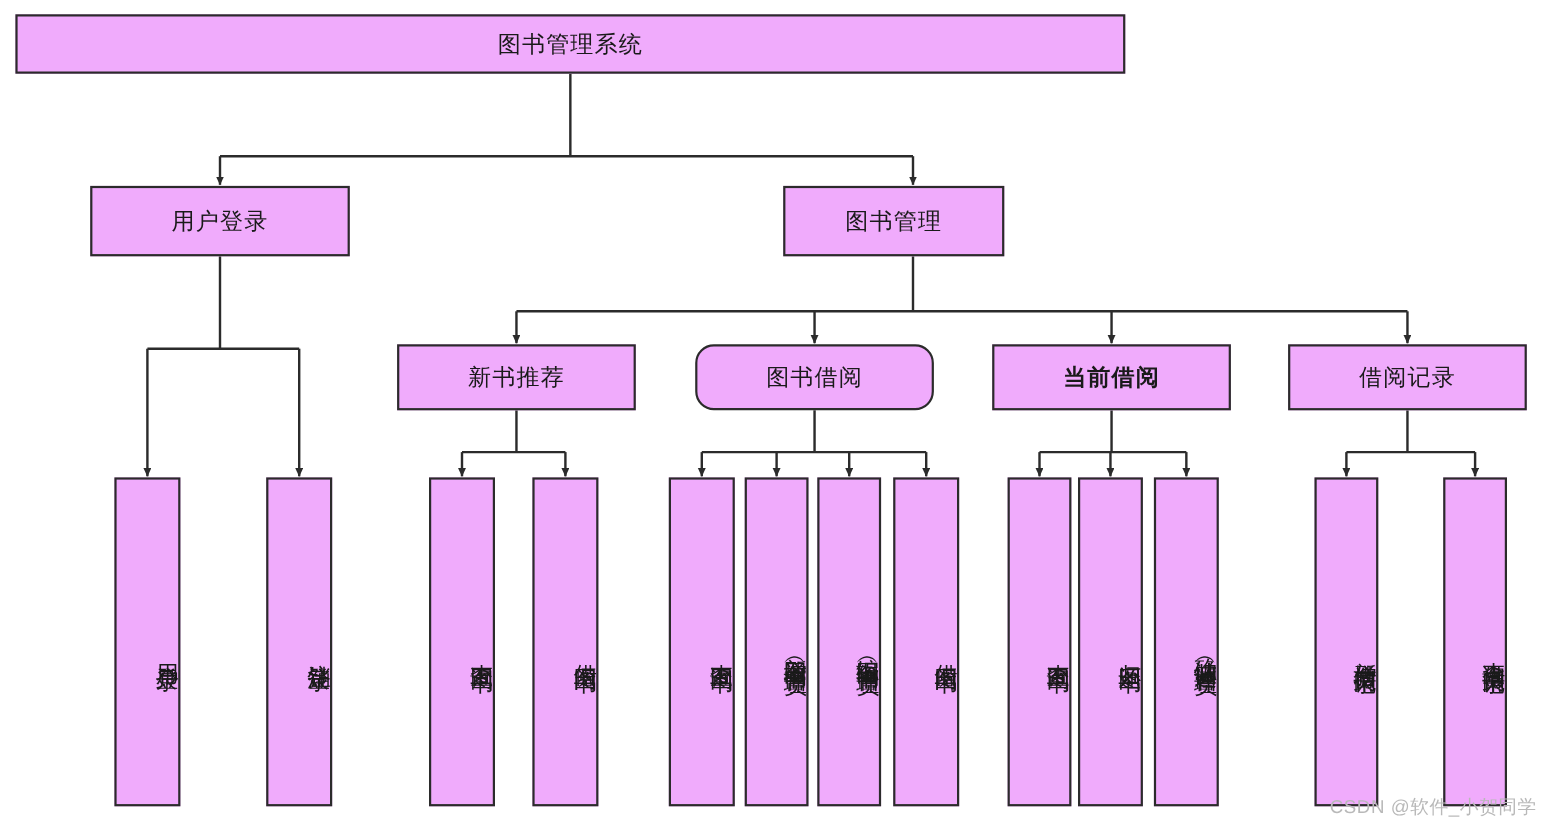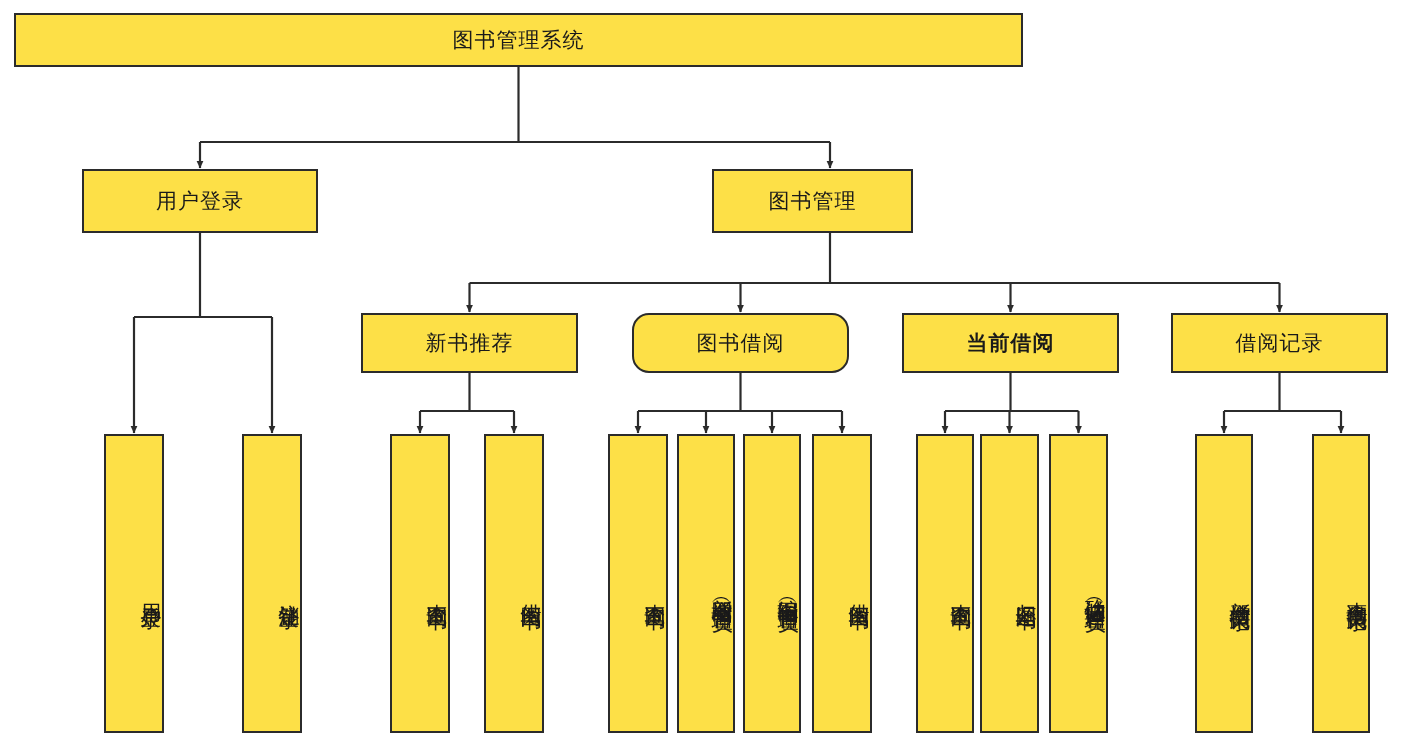--- a/index.html
+++ b/index.html
@@ -21,21 +21,21 @@
     position: absolute;
     left: 0;
     top: 0;
     width: 1405px;
     height: 747px;
   }
   .node {
     position: absolute;
     box-sizing: border-box;
     border: 2px solid #2b2b2b;
-    background: #fde047;
+    background: #f0abfc;
     display: flex;
     align-items: center;
     justify-content: center;
     color: #1a1a1a;
   }
   .node.horiz {
     font-size: 21px;
     letter-spacing: 1px;
   }
   .node.vert {
@@ -167,13 +167,14 @@
         <span class="vtext">确认归还（管理员）</span>
       </div>
       <div class="node vert" style="left: 1195px; top: 434px; width: 58px; height: 299px;">
         <span class="vtext">新增借阅记录</span>
       </div>
       <div class="node vert" style="left: 1312px; top: 434px; width: 58px; height: 299px;">
         <span class="vtext">查询借阅记录</span>
       </div>
     </div>
 
+  <div class="watermark">CSDN @软件_小贺同学</div>
 </div>
 
 </body></html>

